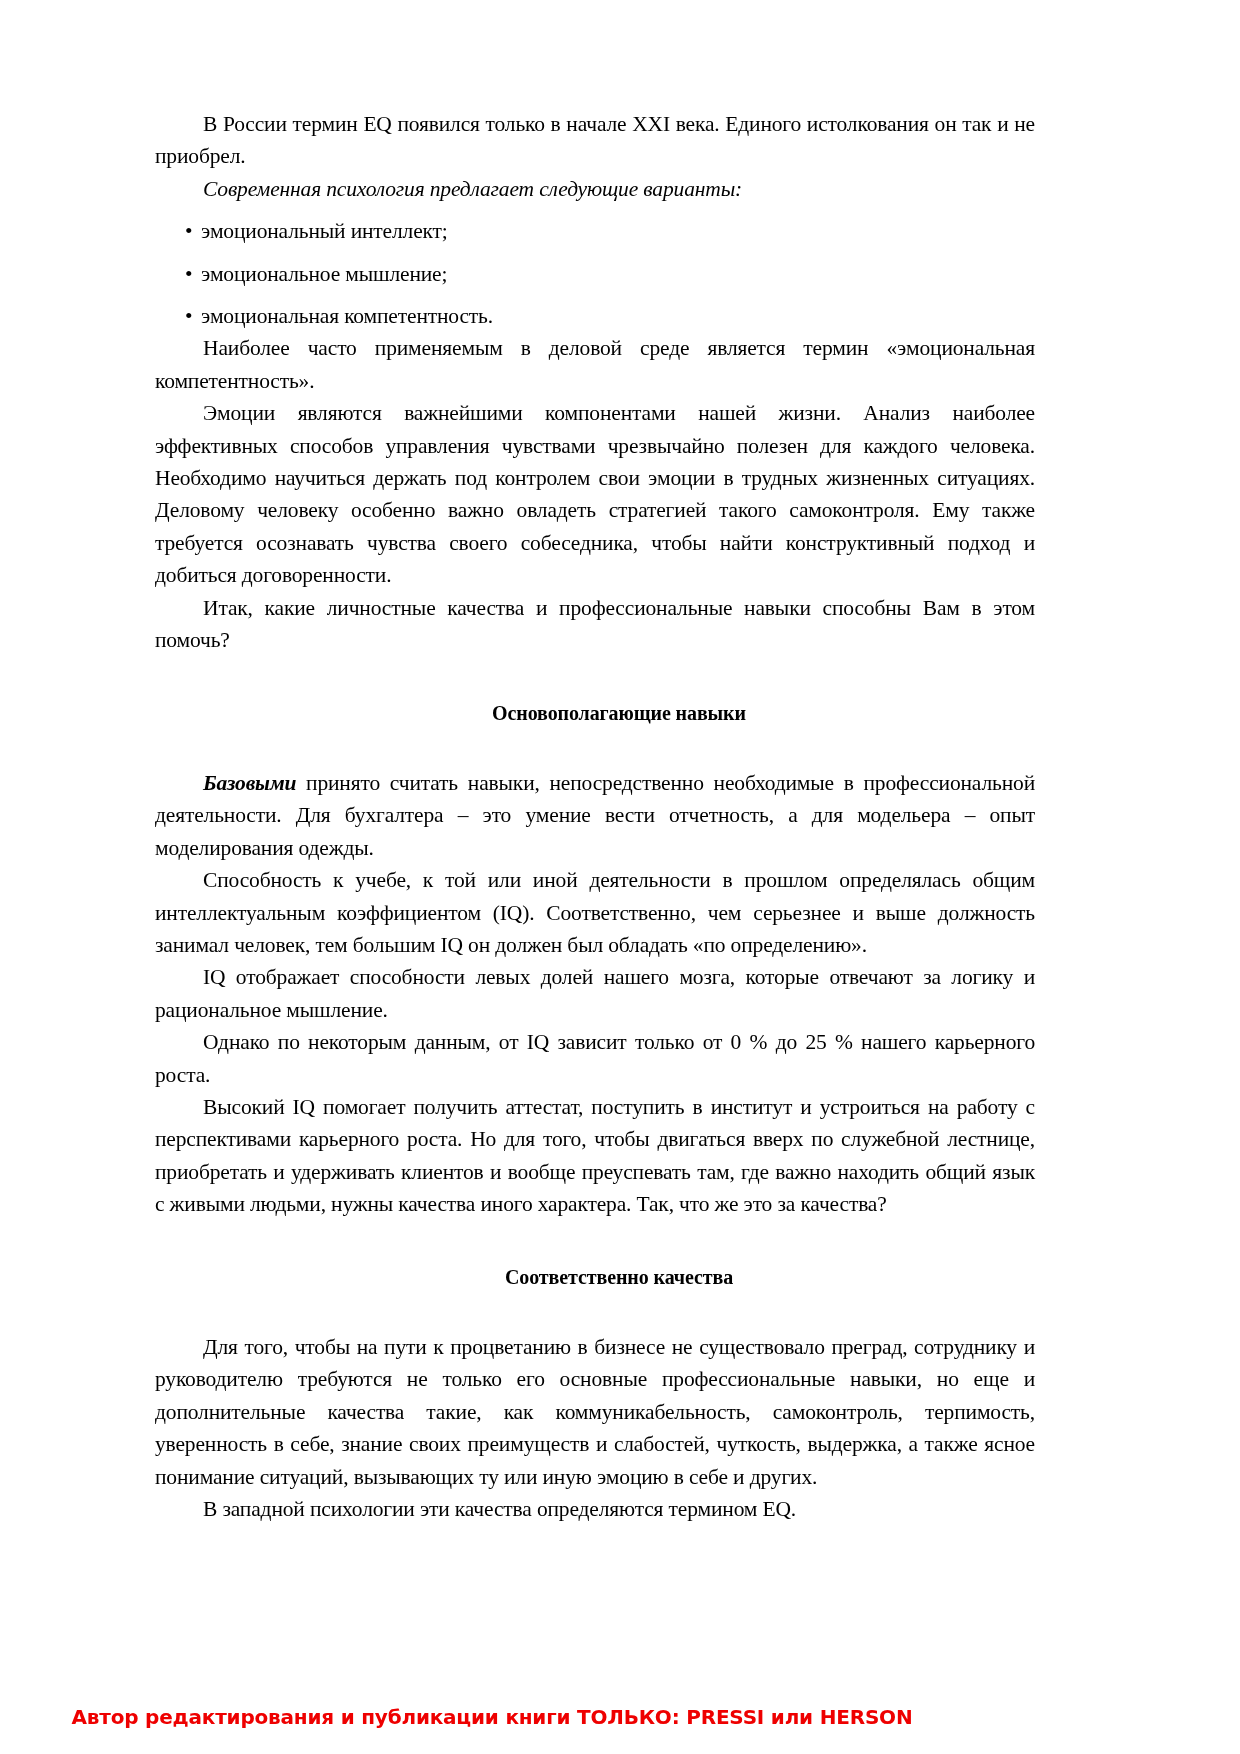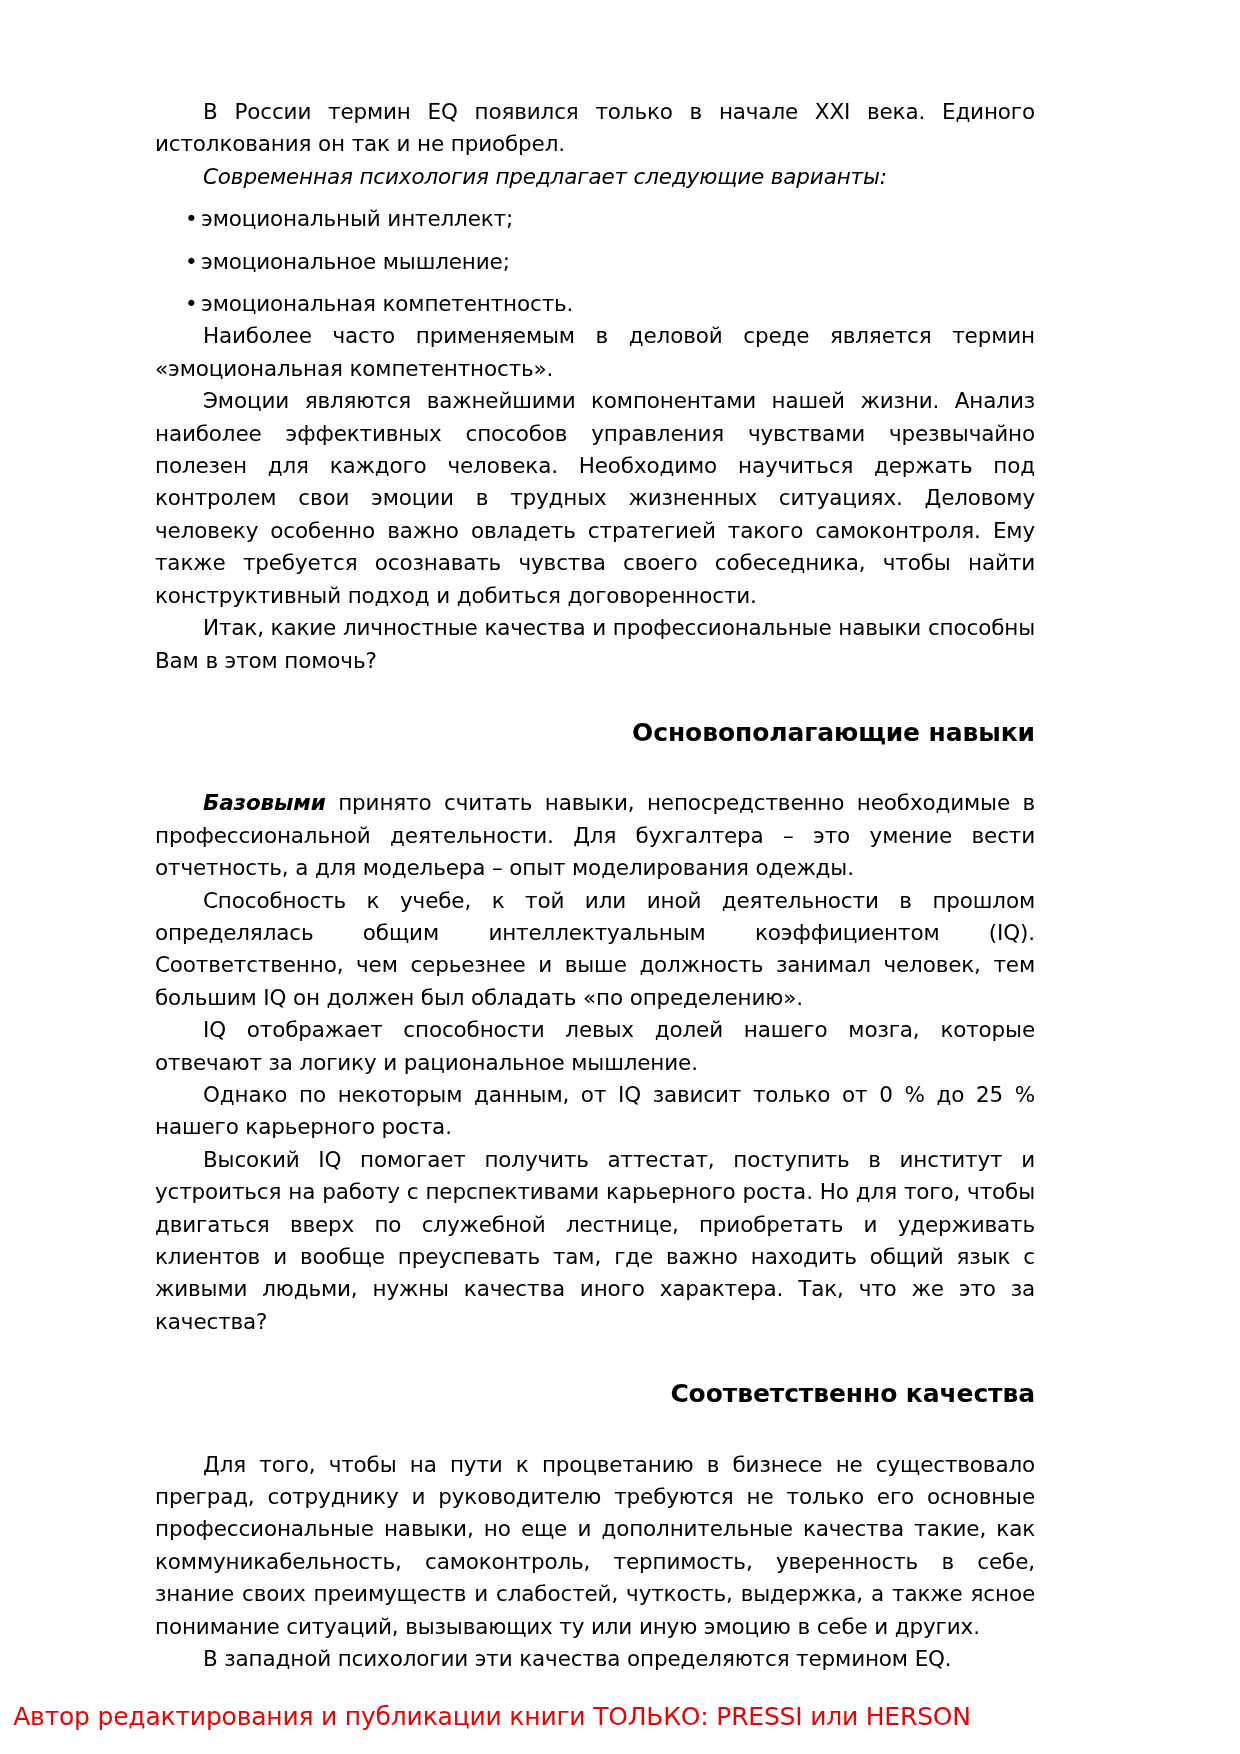--- a/index.html
+++ b/index.html
@@ -19,22 +19,23 @@
     position: absolute;
     left: 0;
     top: 0;
     width: 1240px;
     height: 1754px;
     background: #ffffff;
   }
   .content {
     position: absolute;
     left: 155px;
-    top: 96px;
+    top: 108px;
     width: 880px;
+    font-family: Liberation Serif, serif;
   }
   p {
     margin: 0;
     font-size: 21.5px;
     line-height: 32.4px;
     text-align: justify;
     text-justify: inter-word;
     word-spacing: 0;
     letter-spacing: -0.15px;
   }
@@ -50,42 +51,42 @@
     text-align: left;
     margin-top: 10px;
   }
   p.bullet .dot {
     display: inline-block;
     width: 16px;
     margin-left: -20px;
   }
   h2 {
     margin: 0;
-    font-size: 25px;
+    font-size: 20px;
     line-height: 32.4px;
     font-weight: bold;
     text-indent: 48px;
-    text-align: right;
+    text-align: center;
     letter-spacing: -0.1px;
   }
   .gap-head-before { height: 40px; }
   .gap-head-after { height: 38px; }
   b.bi {
     font-weight: bold;
     font-style: italic;
   }
   .footer {
     position: absolute;
     left: 0;
     top: 1702px;
     width: 984px;
     text-align: center;
     color: #ee0000;
-    font-size: 25px;
-    font-weight: normal;
+    font-size: 20px;
+    font-weight: bold;
     line-height: 30px;
     letter-spacing: -0.2px;
     font-family: "DejaVu Sans", sans-serif;
   }
 </style>
 </head>
 <body>
 
 <div class="page">
 

